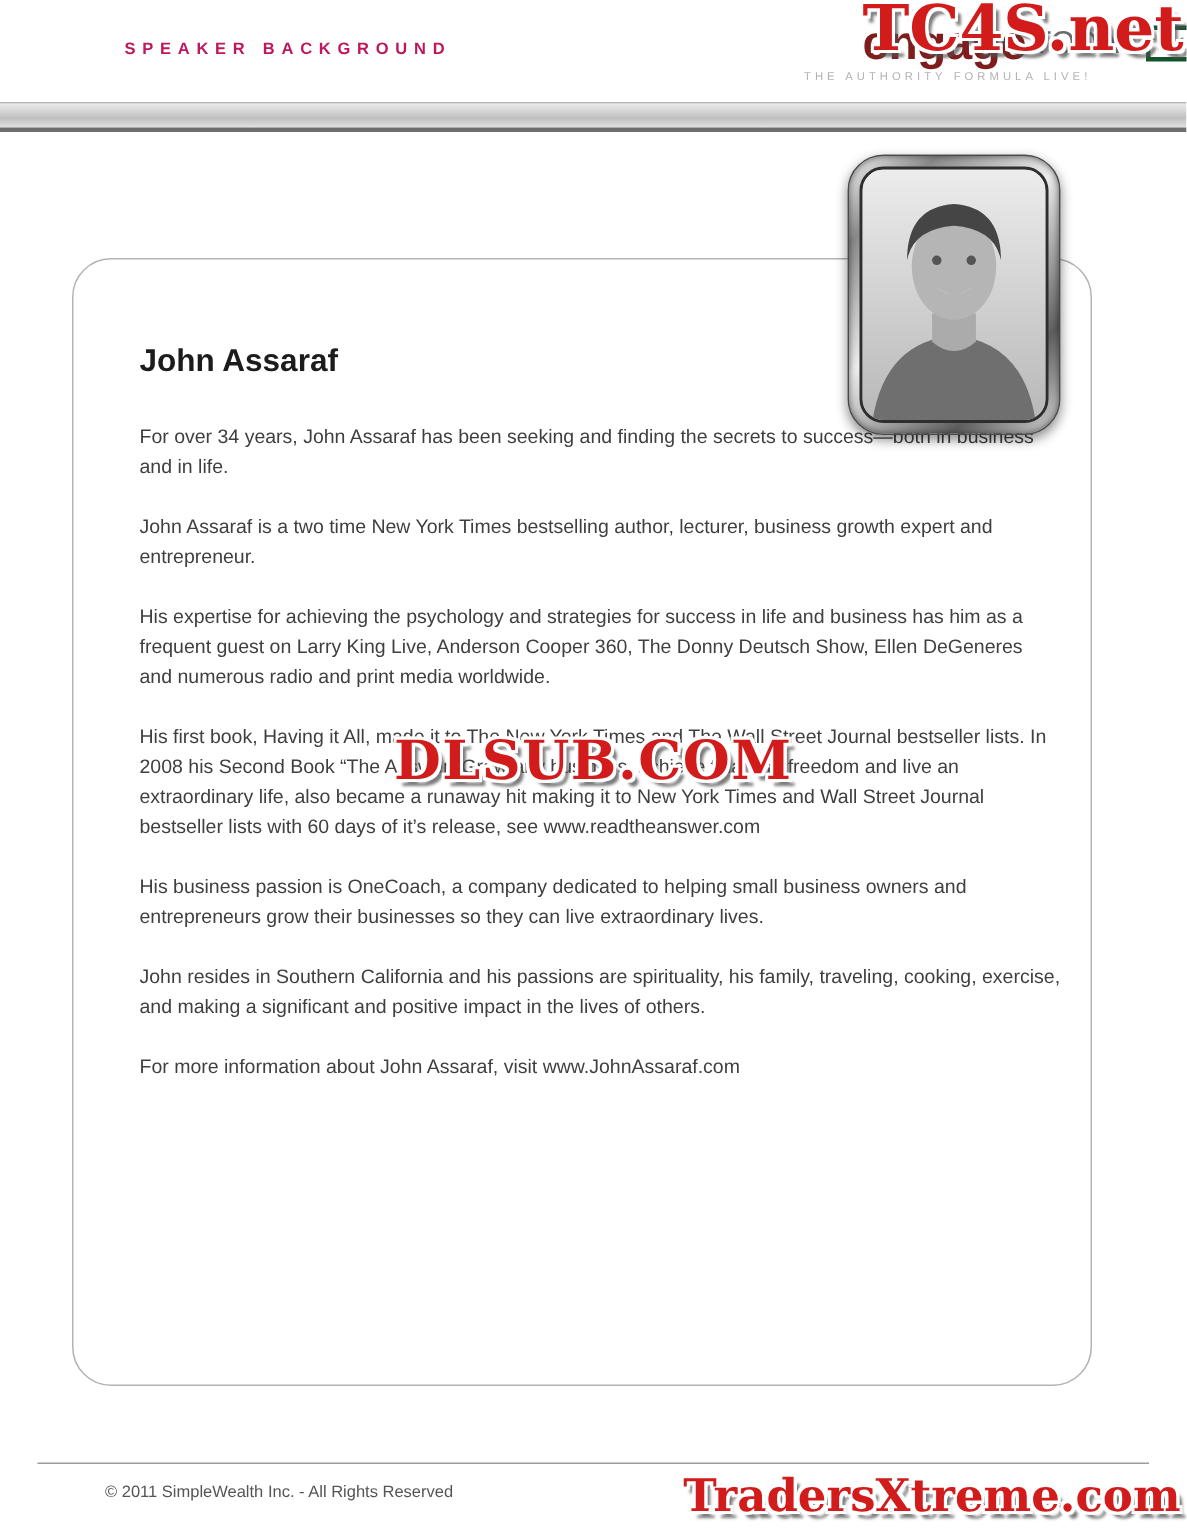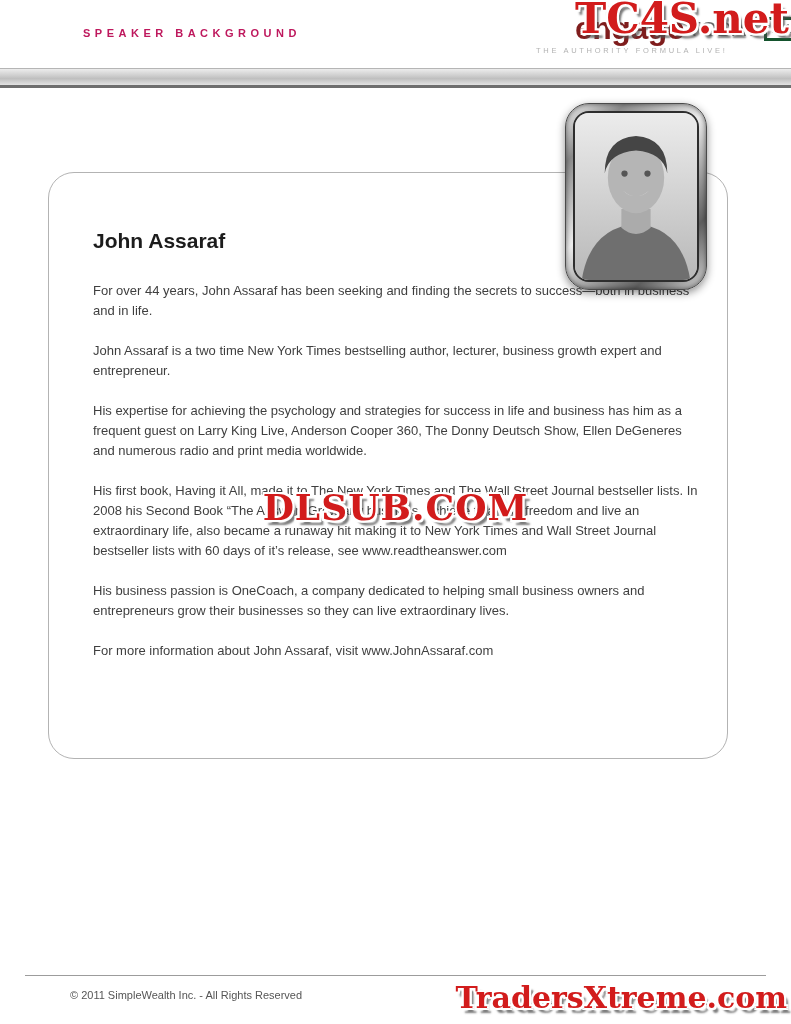--- a/index.html
+++ b/index.html
@@ -55,21 +55,21 @@
     box-shadow:0 3px 8px rgba(0,0,0,0.45), inset 0 0 5px rgba(0,0,0,0.55);
     border:1px solid #4a4a4a;
   }
   .photo-inner{
     width:100%;height:100%;border-radius:16px;overflow:hidden;
     background:#cfcfcf;border:2px solid #2e2e2e;box-sizing:border-box;
   }
   .photo-inner svg{display:block;width:100%;height:100%;}
   
   .bio-box{
-    position:absolute;left:48px;top:172px;width:680px;height:587px;
+    position:absolute;left:48px;top:172px;width:680px;height:752px;
     border:1px solid #b3b3b3;border-radius:26px;box-sizing:border-box;
     padding:56px 20px 0 44px;background:transparent;z-index:1;
   }
   .bio-name{
     font-size:21px;font-weight:bold;color:#1c1c1c;margin:0 0 28px 0;
   }
   .bio-box p{
     font-size:13px;line-height:20px;color:#3f3f3f;
     margin:0 0 20px 0;max-width:618px;
   }
@@ -110,25 +110,26 @@
         <path d="M30 58 Q30 24 60 22 Q90 24 90 58 Q86 38 60 36 Q34 38 30 58 Z" fill="#454545"></path>
         <path d="M47 74 Q60 86 73 74 Q66 80 60 80 Q54 80 47 74 Z" fill="#fafafa"></path>
         <circle cx="49" cy="58" r="3" fill="#555"></circle>
         <circle cx="71" cy="58" r="3" fill="#555"></circle>
       </svg>
     </div>
   </div>
 
   <div class="bio-box">
     <h1 class="bio-name">John Assaraf</h1>
-    <p>For over 44 years, John Assaraf has been seeking and finding the secrets to success—both in business and in life.</p>
+    <p>For over 34 years, John Assaraf has been seeking and finding the secrets to success—both in business and in life.</p>
     <p>John Assaraf is a two time New York Times bestselling author, lecturer, business growth expert and entrepreneur.</p>
     <p>His expertise for achieving the psychology and strategies for success in life and business has him as a frequent guest on Larry King Live, Anderson Cooper 360, The Donny Deutsch Show, Ellen DeGeneres and numerous radio and print media worldwide.</p>
     <p>His first book, Having it All, made it to The New York Times and The Wall Street Journal bestseller lists. In 2008 his Second Book “The Answer” Grow any business, achieve financial freedom and live an extraordinary life, also became a runaway hit making it to New York Times and Wall Street Journal bestseller lists with 60 days of it’s release, see www.readtheanswer.com</p>
     <p>His business passion is OneCoach, a company dedicated to helping small business owners and entrepreneurs grow their businesses so they can live extraordinary lives.</p>
+    <p>John resides in Southern California and his passions are spirituality, his family, traveling, cooking, exercise, and making a significant and positive impact in the lives of others.</p>
     <p>For more information about John Assaraf, visit www.JohnAssaraf.com</p>
   </div>
 
   <div class="wm wm-top">TC4S.net</div>
   <div class="wm wm-mid">DLSUB.COM</div>
   <div class="wm wm-bottom">TradersXtreme.com</div>
 
   <div class="footer-line"></div>
   <div class="footer-copy">© 2011 SimpleWealth Inc. - All Rights Reserved</div>
 

